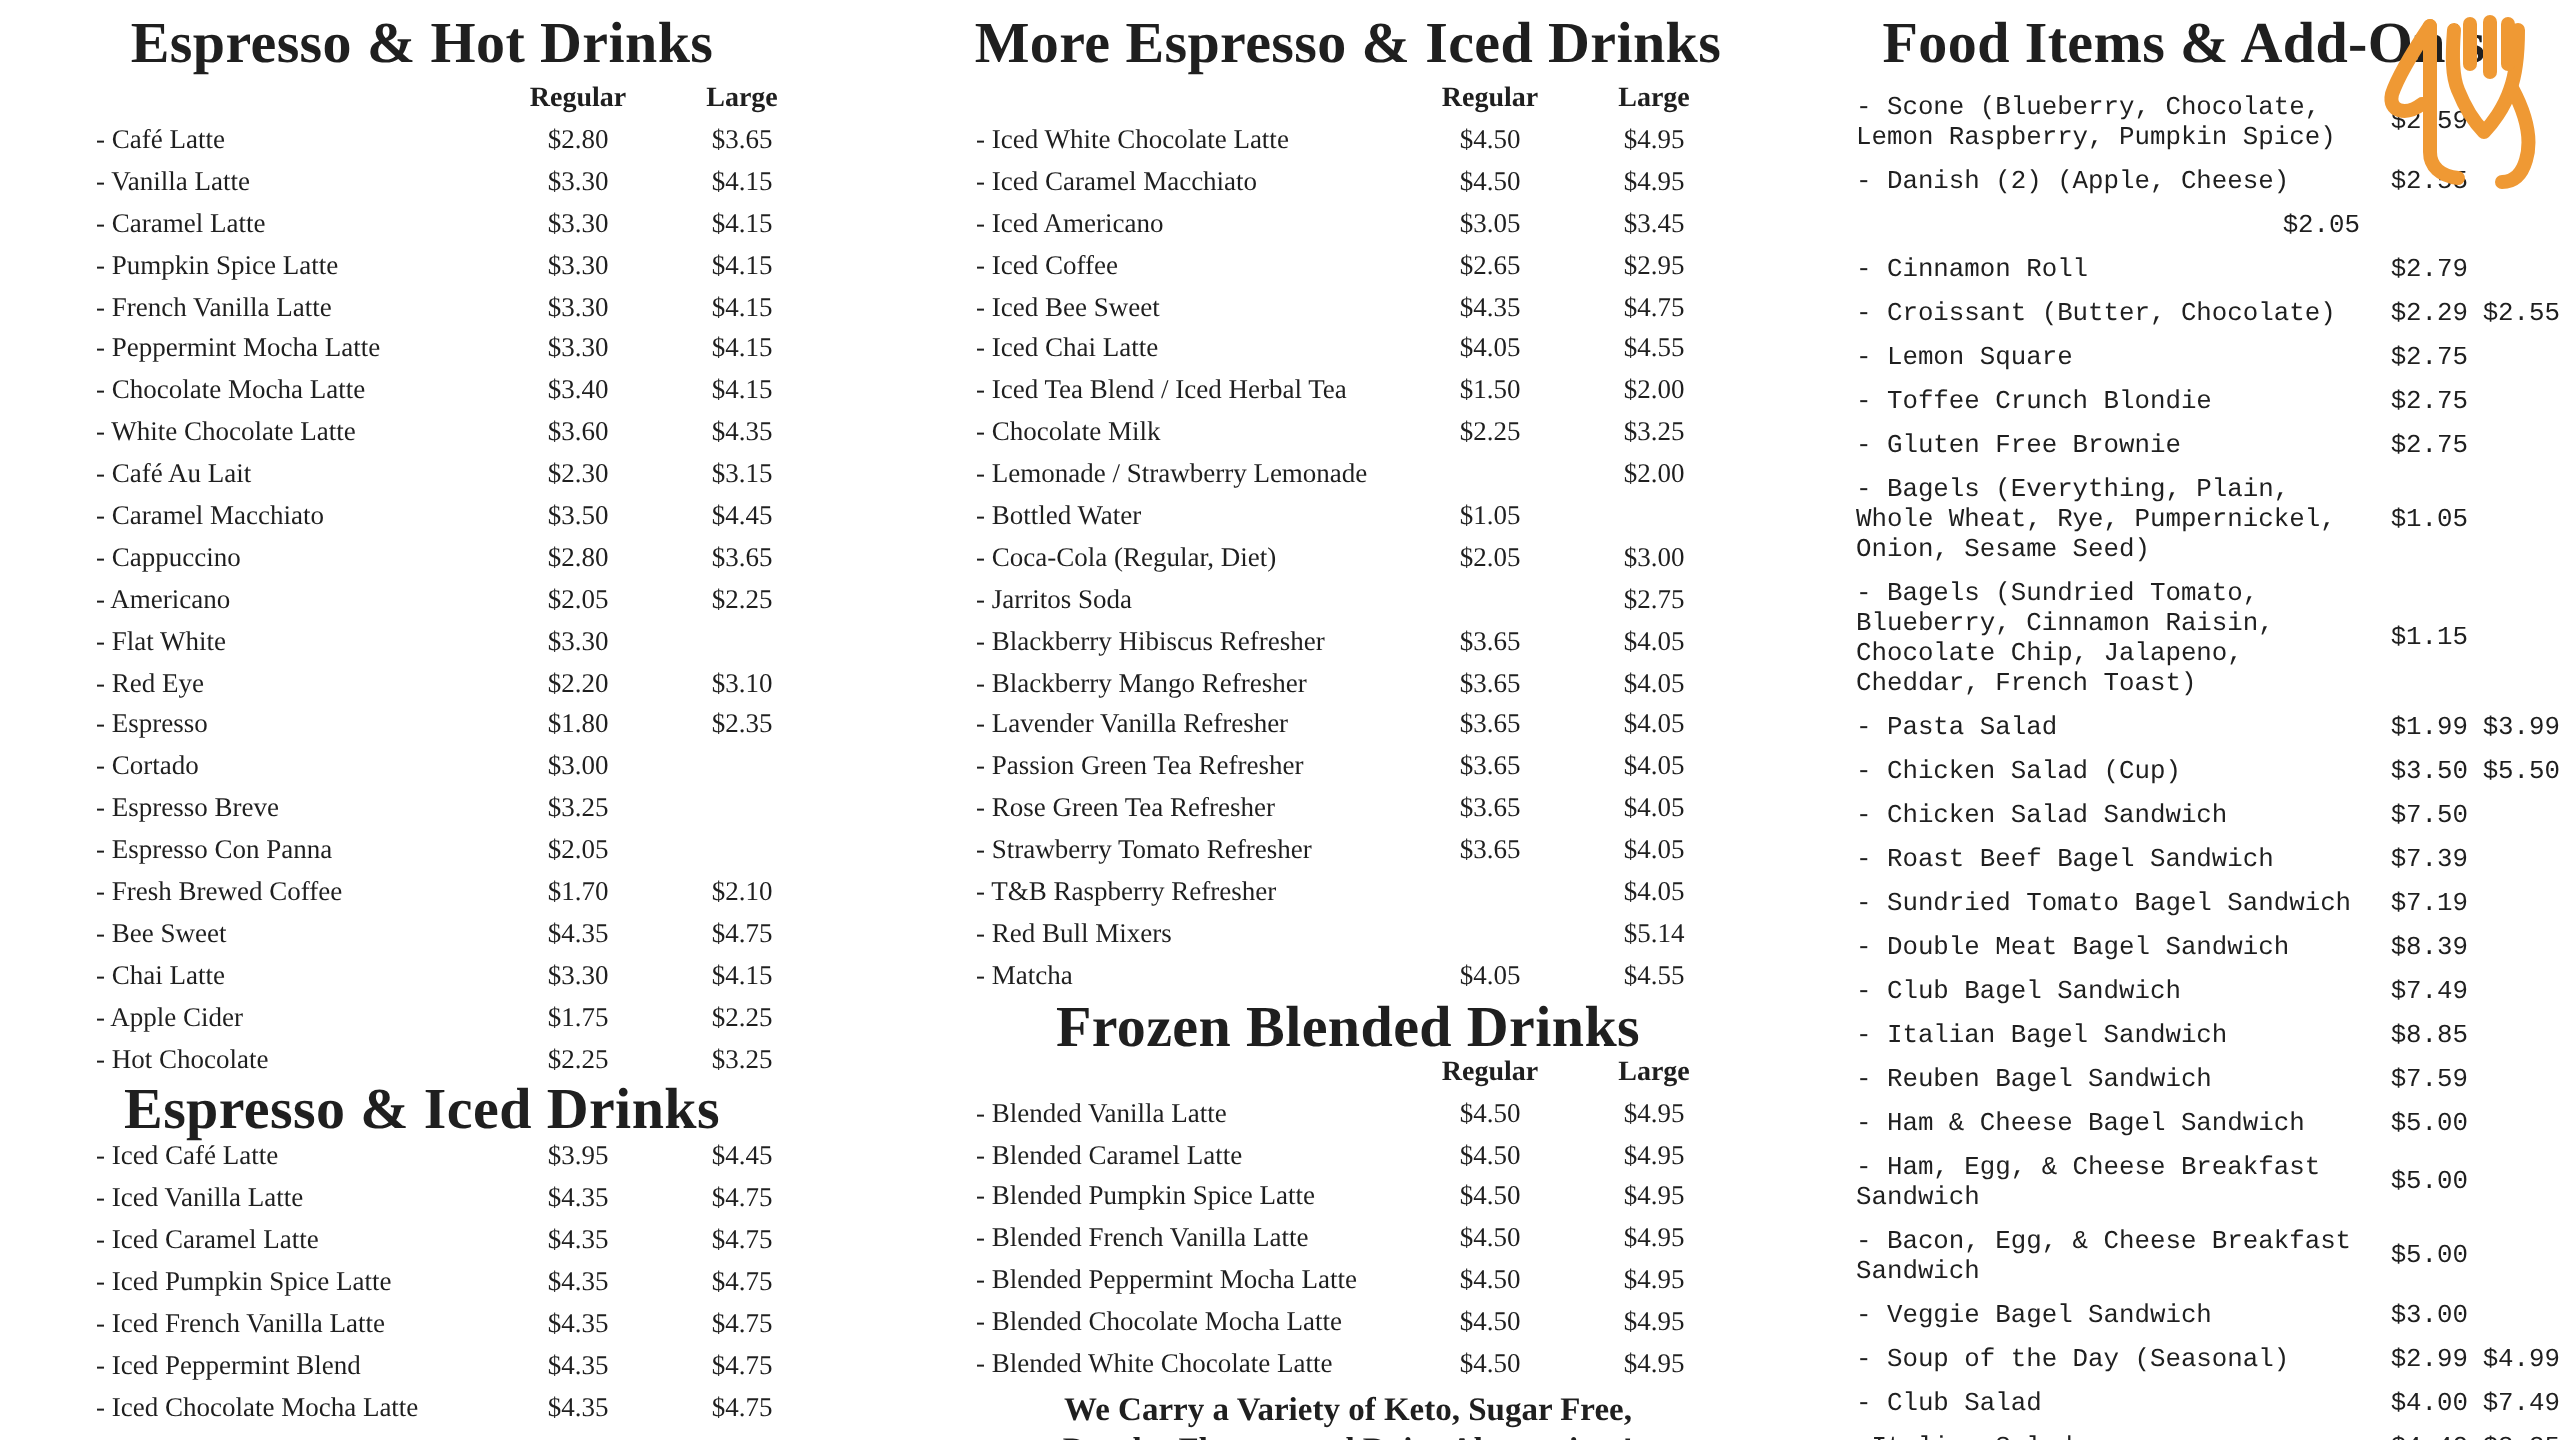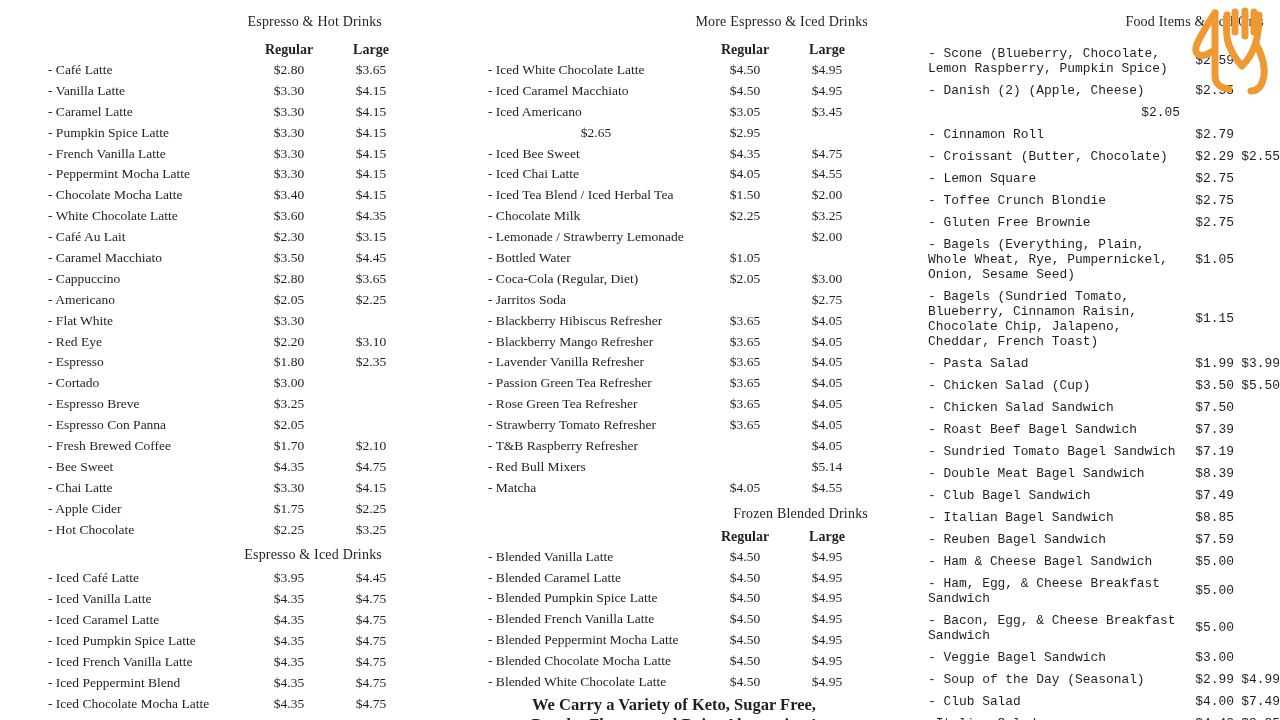--- a/index.html
+++ b/index.html
@@ -8,21 +8,21 @@
     font-family:"Liberation Serif","DejaVu Serif",serif;
     color:var(--ink,#1f1f1f);
     position:relative;
   }
   .col { position:absolute; top:0; }
   #col1 { left:40px;  width:372px; }
   #col2 { left:480px; width:388px; }
   #col3 { left:920px; width:360px; }
 
   .menu-title {
-    font-size:14px; font-weight:normal; text-align:right;
+    font-size:29px; font-weight:bold; text-align:center;
     margin-top:8px; line-height:28px; letter-spacing:.2px;
   }
   #col1 .menu-title { padding-right:30px; }
   #col3 .menu-title { padding-right:16px; }
   .menu-title.sub { margin-top:2px; line-height:26px; }
 
   .hdr { display:grid; grid-template-columns:1fr 82px 82px; padding-left:8px; margin-top:4px; height:20px; }
   .hdr.tight { margin-top:0; }
   .hdr span { text-align:center; font-weight:bold; font-size:14px; line-height:20px; }
 
@@ -231,20 +231,21 @@
         <div class="cell name">- Iced Caramel Macchiato</div>
         <div class="cell p">$4.50</div>
         <div class="cell p">$4.95</div>
       </div>
       <div class="row">
         <div class="cell name">- Iced Americano</div>
         <div class="cell p">$3.05</div>
         <div class="cell p">$3.45</div>
       </div>
       <div class="row">
+        <div class="cell name">- Iced Coffee</div>
         <div class="cell p">$2.65</div>
         <div class="cell p">$2.95</div>
       </div>
       <div class="row">
         <div class="cell name">- Iced Bee Sweet</div>
         <div class="cell p">$4.35</div>
         <div class="cell p">$4.75</div>
       </div>
       <div class="row">
         <div class="cell name">- Iced Chai Latte</div>

